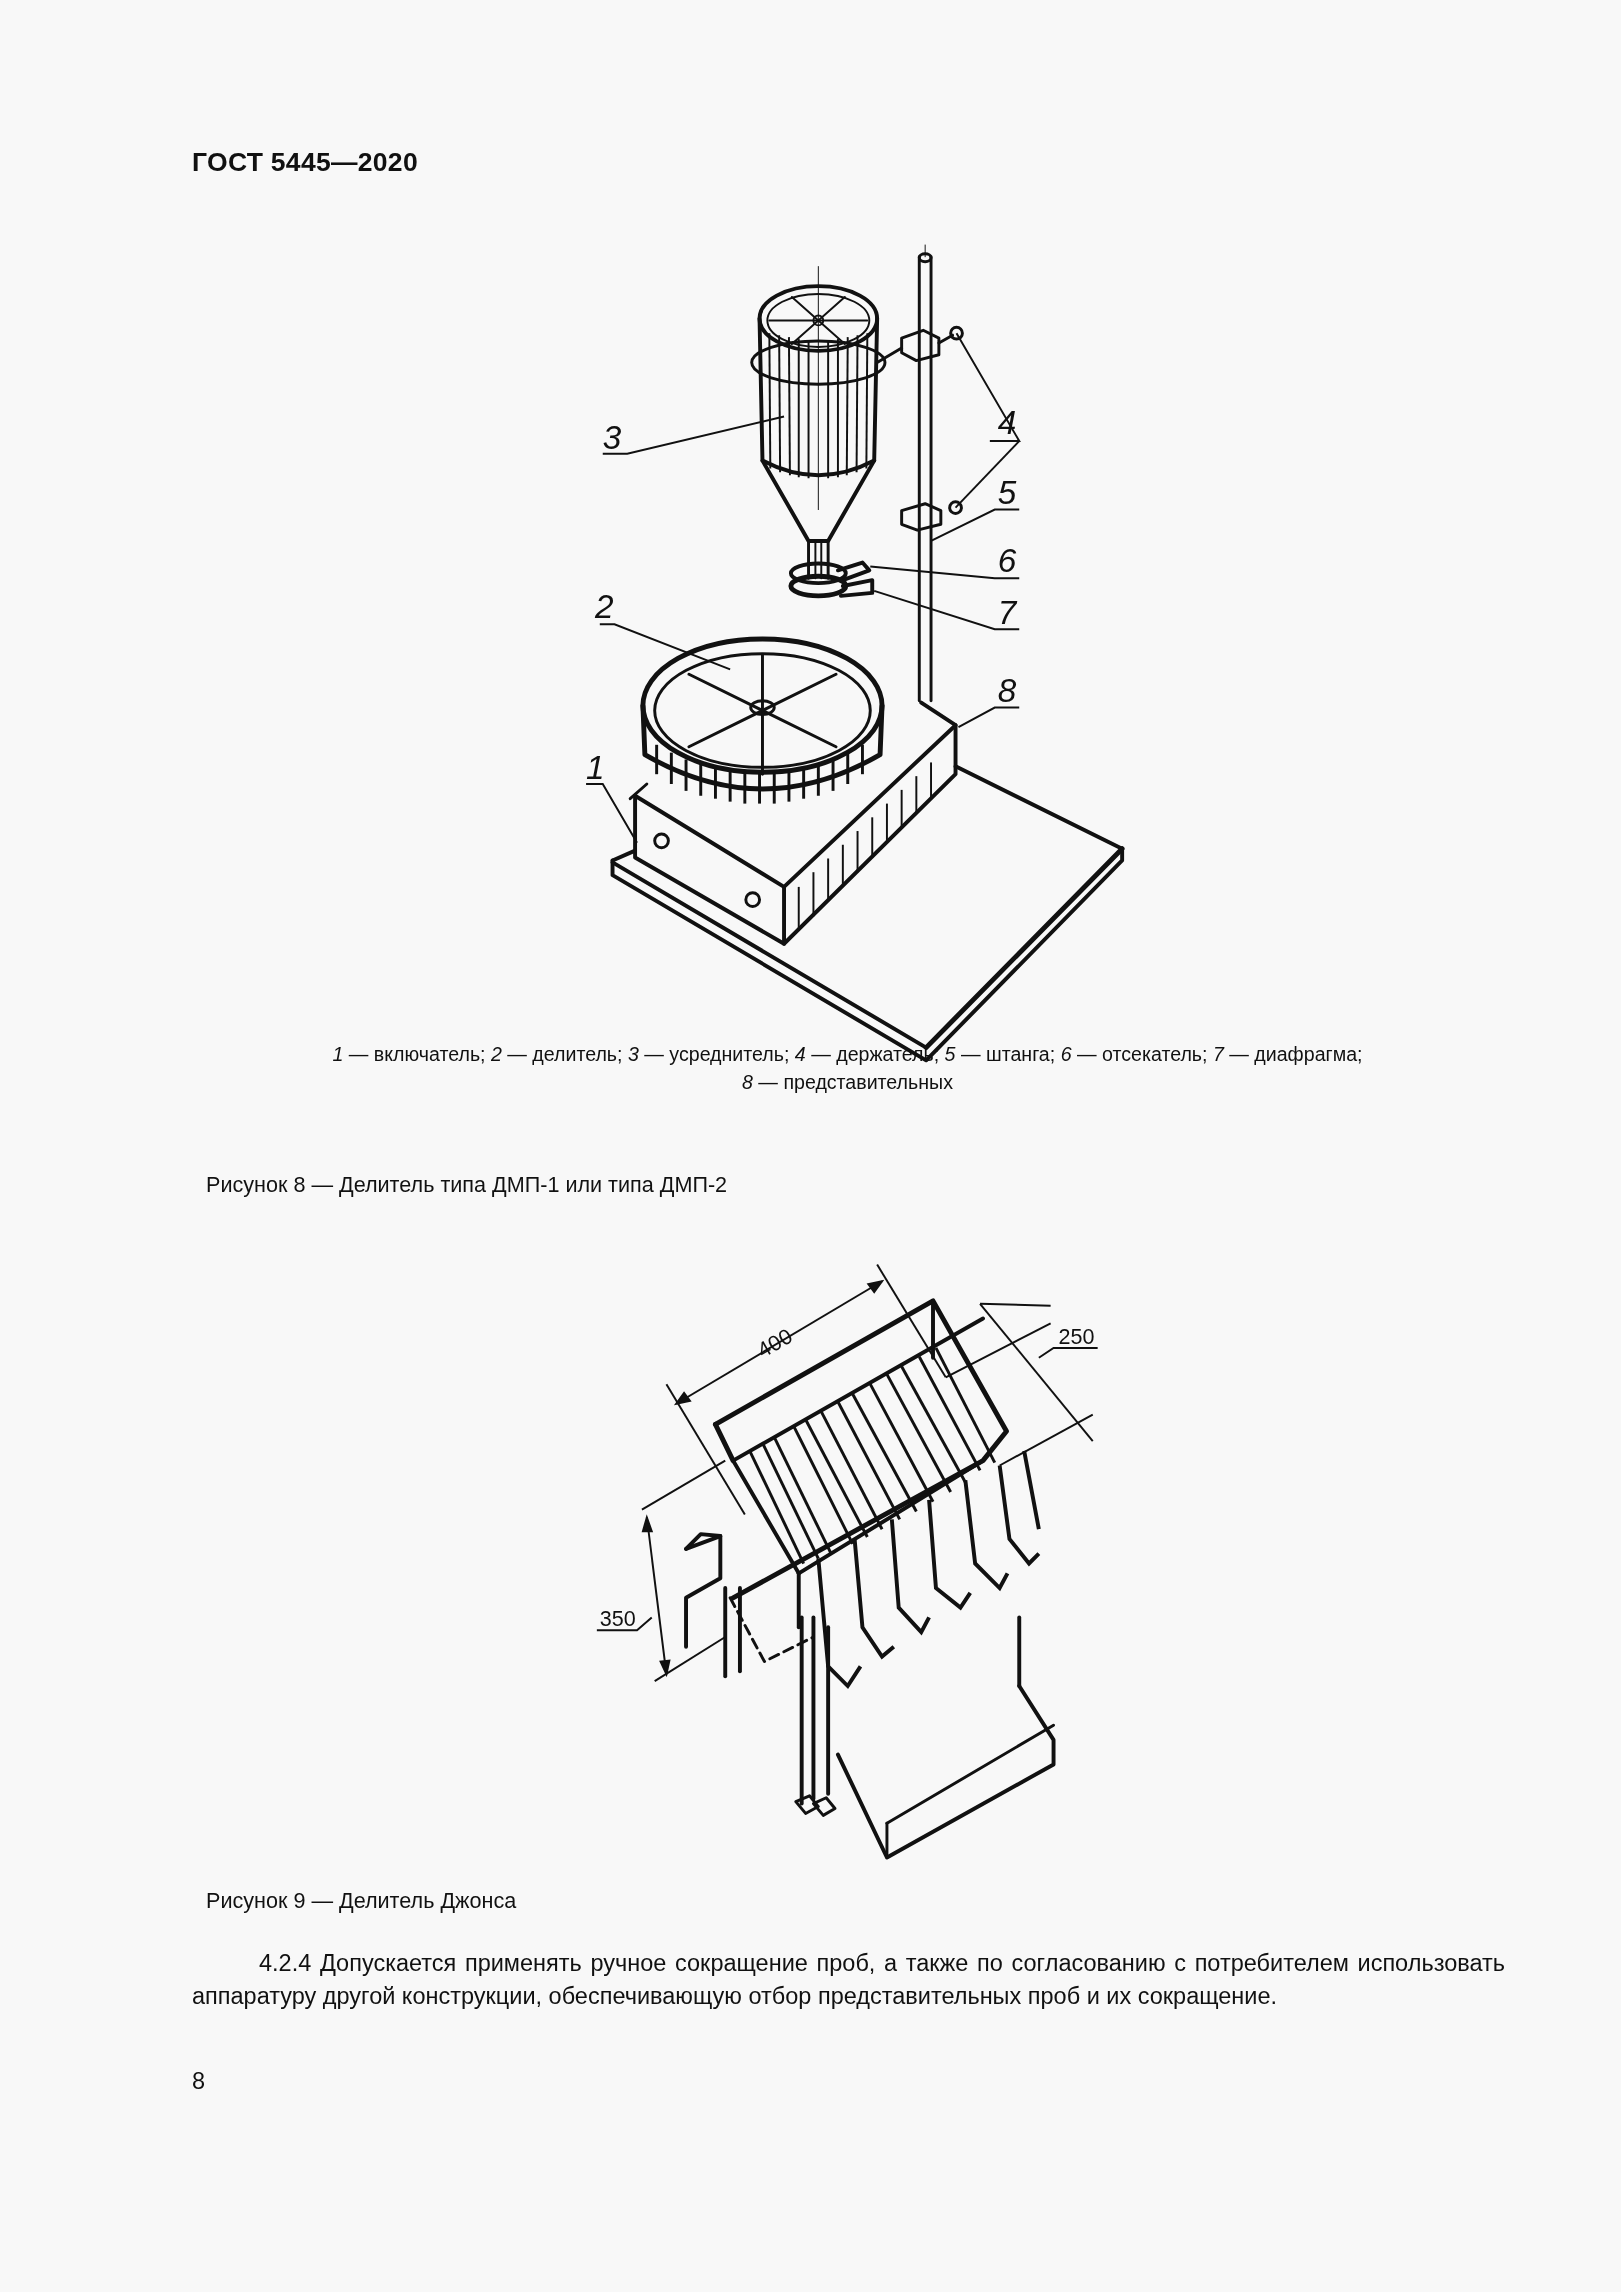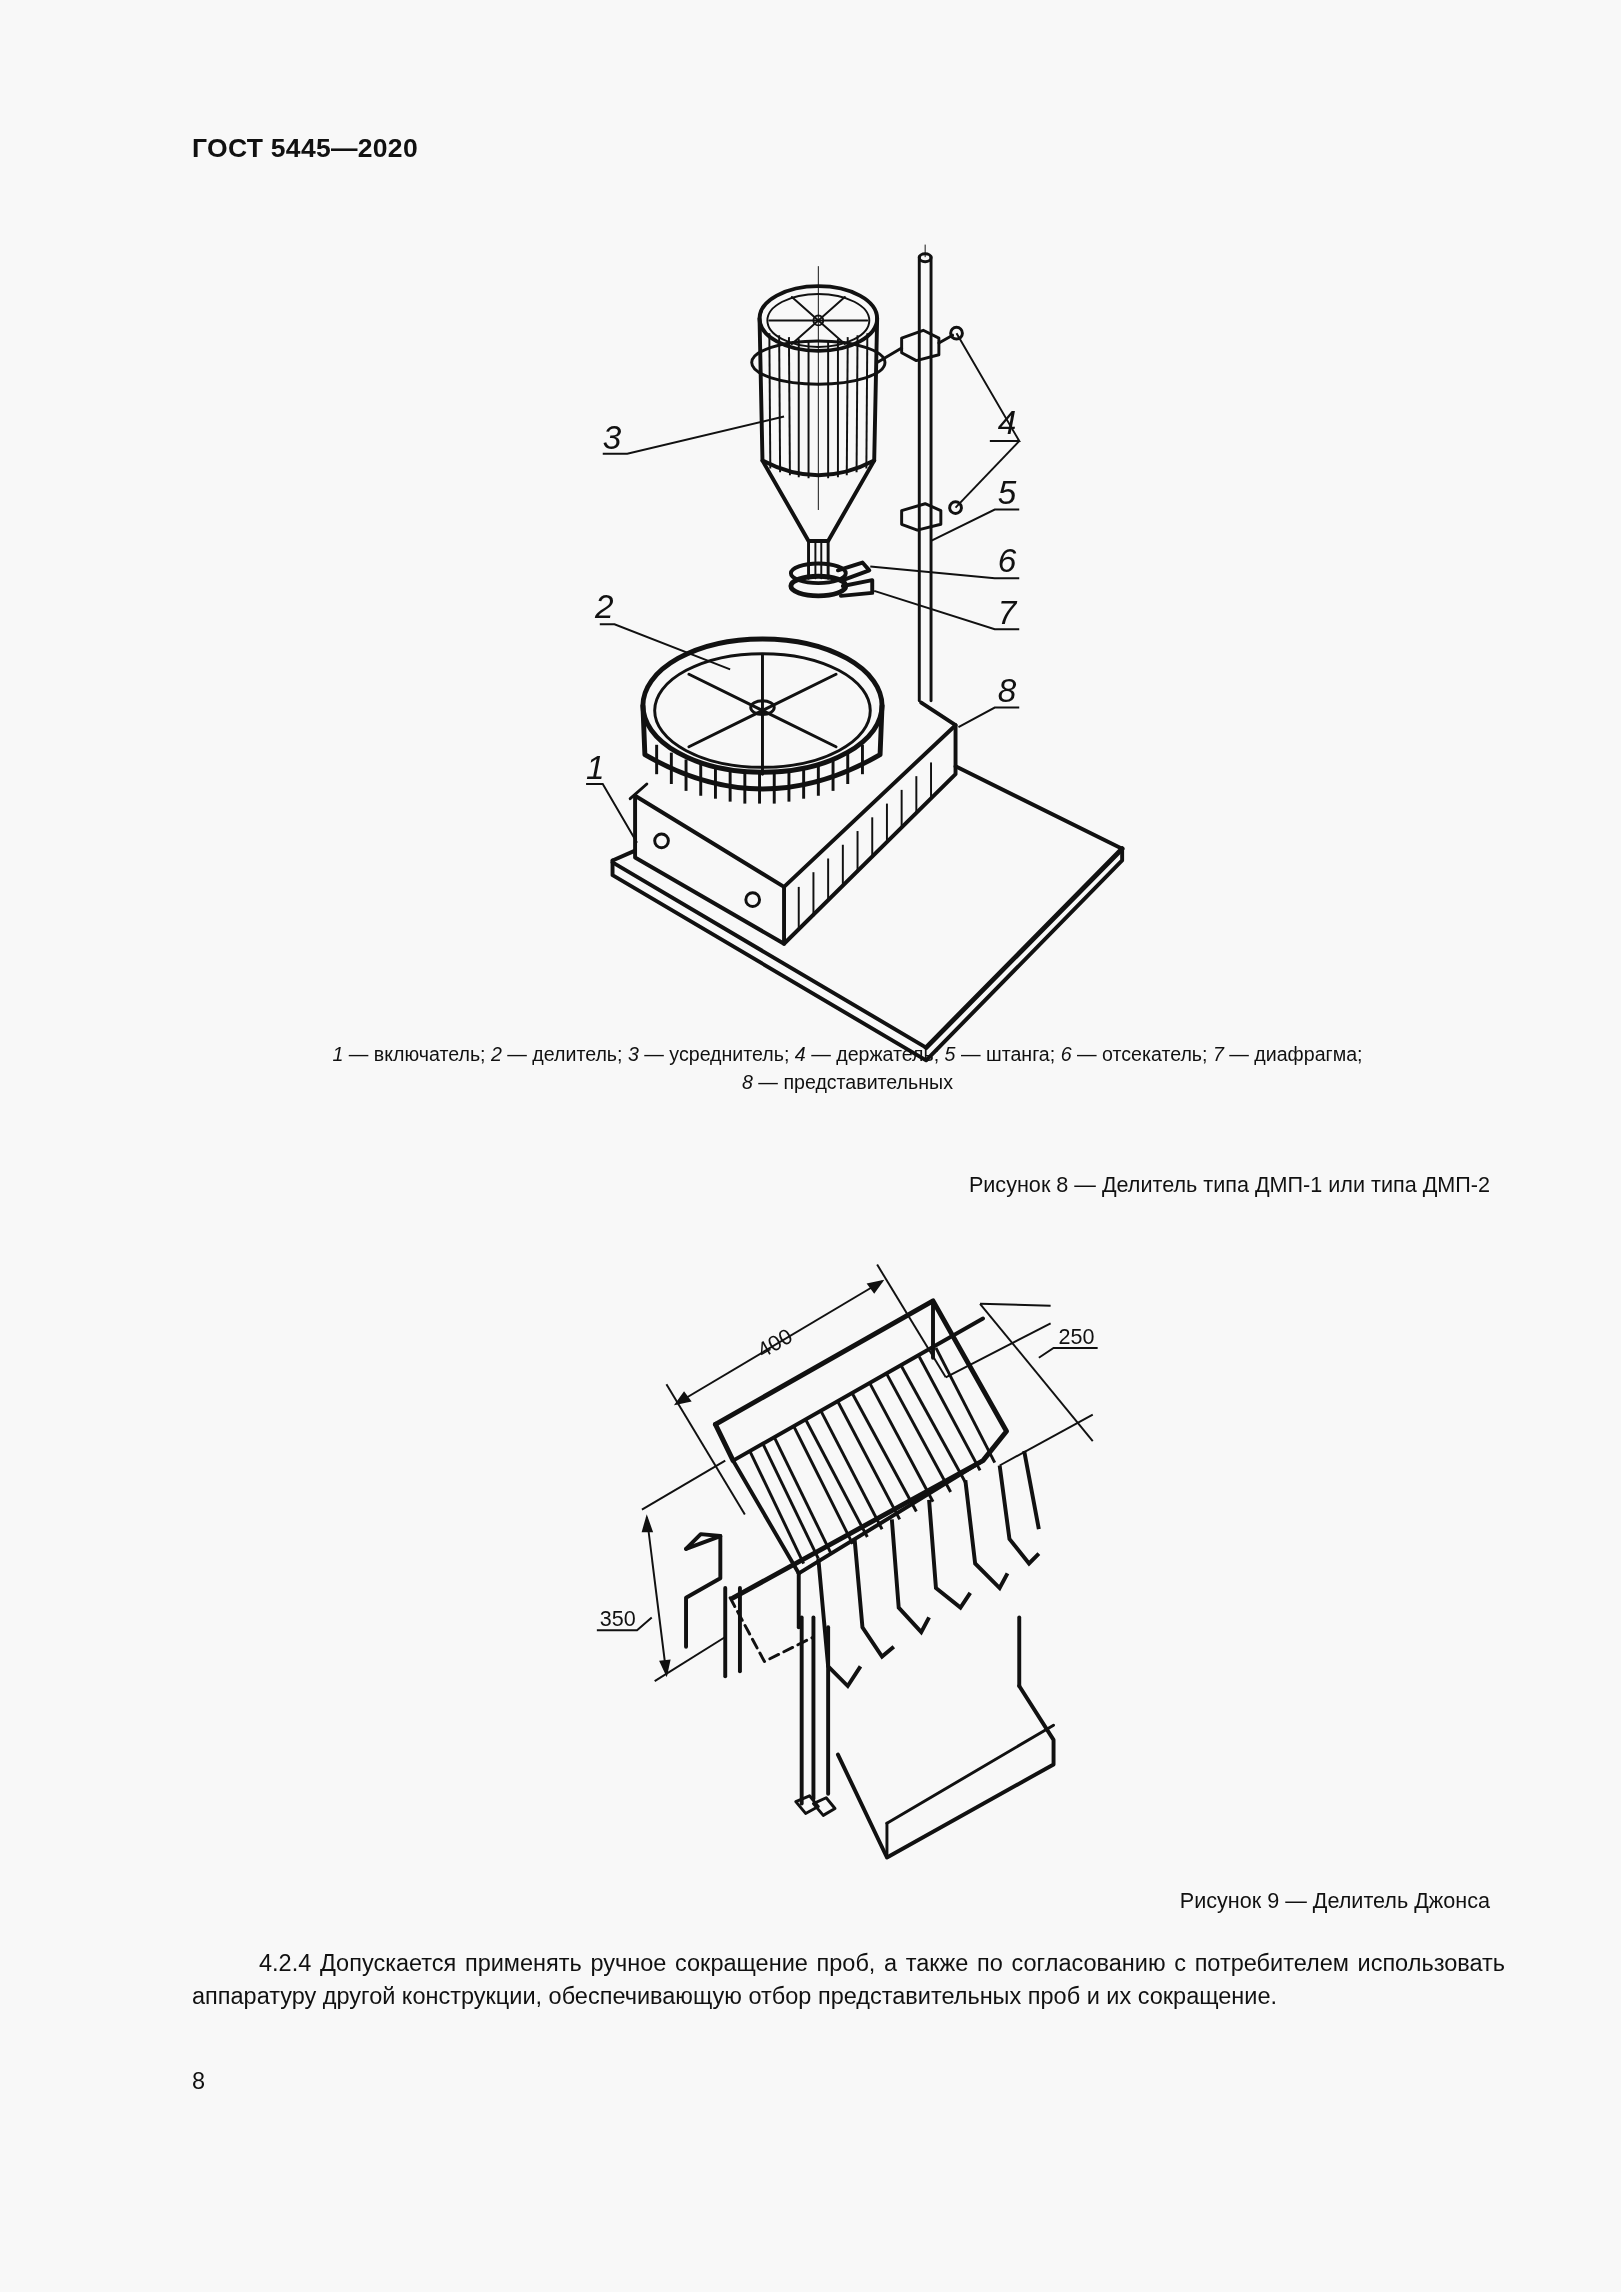--- a/index.html
+++ b/index.html
@@ -6,36 +6,36 @@
   body {
     width: 1621px; height: 2293px;
     background: #f8f8f8;
     position: relative;
     font-family: "Liberation Sans", sans-serif;
     color: #111;
     overflow: hidden;
   }
   .abs { position: absolute; }
   .header {
-    left: 192px; top: 133px;
+    left: 192px; top: 147px;
     font-size: 26.5px; font-weight: bold; letter-spacing: 0.3px;
   }
   .fig svg { position: absolute; overflow: visible; }
   .ln { stroke: #111; fill: none; stroke-linecap: round; stroke-linejoin: round; }
   .callout {
     font-family: "Liberation Sans", sans-serif;
     font-style: italic; font-size: 34px; fill: #111;
   }
   .dim { font-family: "Liberation Sans", sans-serif; font-size: 22px; fill: #111; }
   .legend {
     left: 176px; width: 1343px; top: 1040px;
     text-align: center; font-size: 19.6px; line-height: 28px;
   }
   .legend i { font-style: italic; }
-  .caption { width: 1621px; left: 0; text-align: right; font-size: 21.6px; }
+  .caption { width: 1621px; left: 0; text-align: left; font-size: 21.6px; }
   .caption8 { top: 1172px; left: 206px; width: 1284px; }
   .caption9 { top: 1888px; left: 206px; width: 1284px; }
   .para {
     left: 192px; width: 1313px; top: 1947px;
     font-size: 23.5px; line-height: 33px; text-align: justify;
   }
   .para .first { display: block; text-indent: 67px; }
   .pagenum { left: 192px; top: 2068px; font-size: 23.5px; }
 </style>
 </head>

